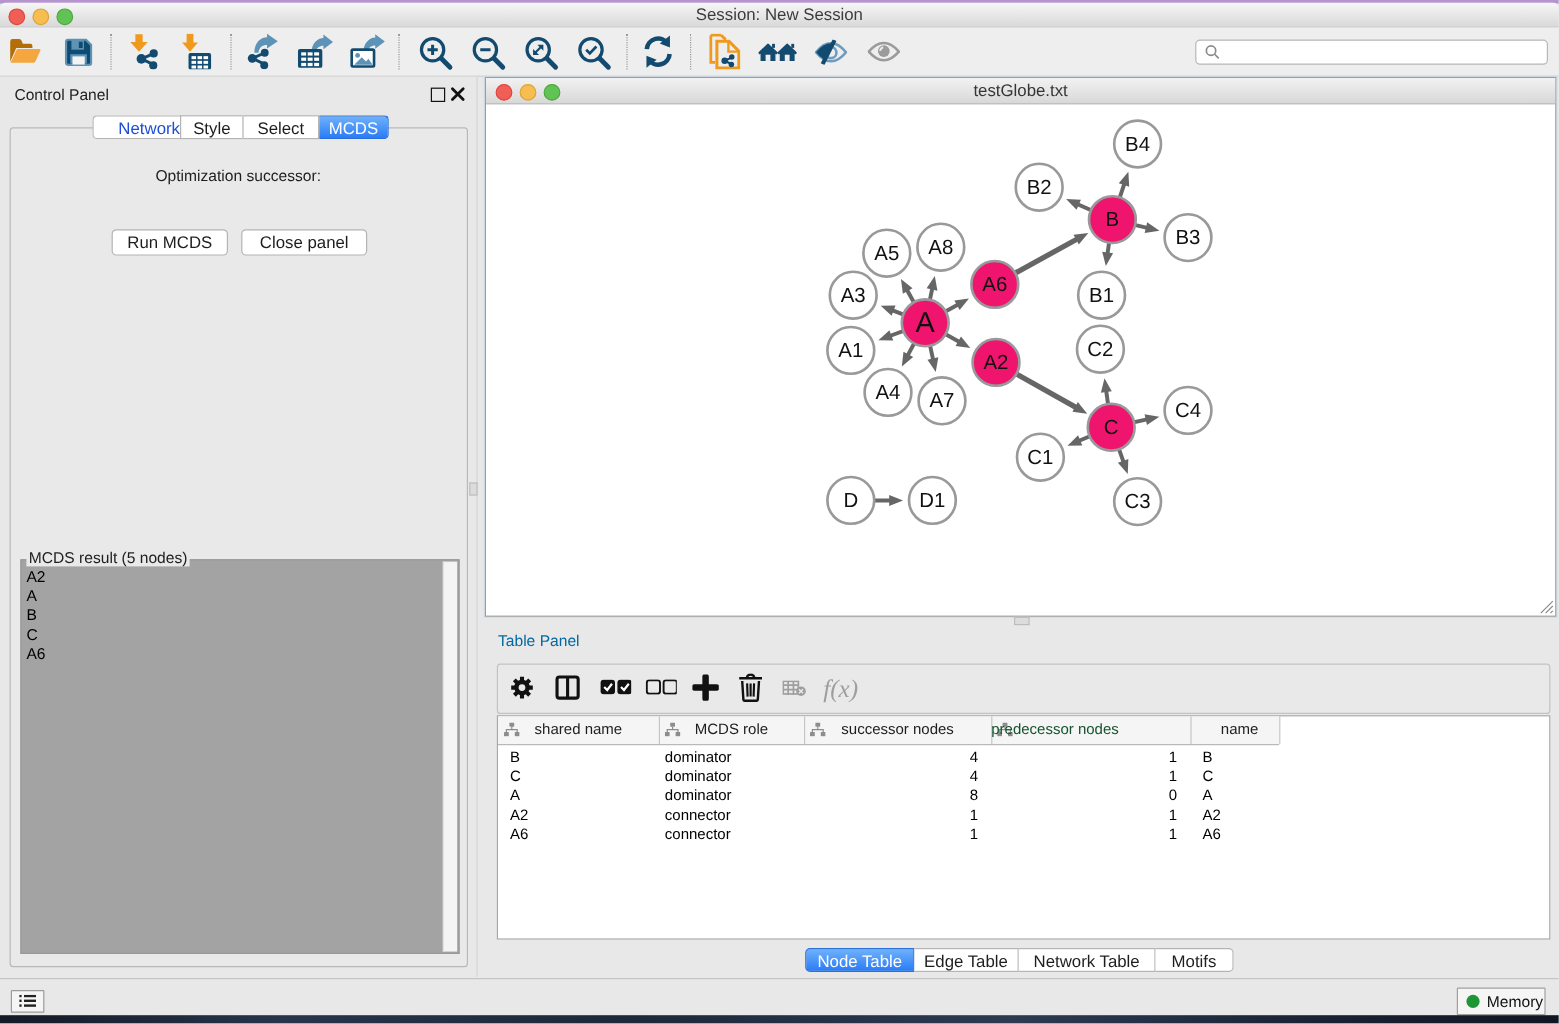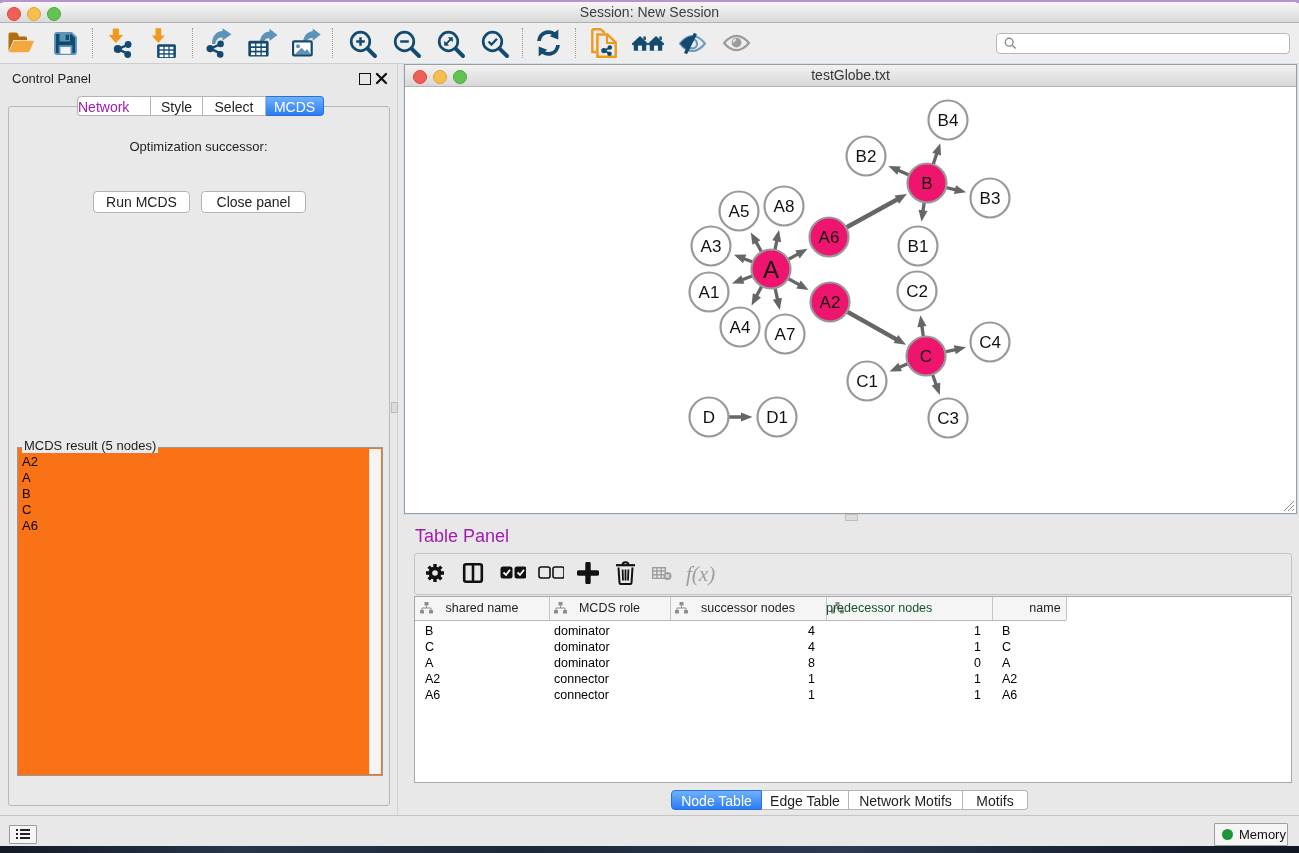--- a/index.html
+++ b/index.html
@@ -189,33 +189,33 @@
   <div class="abs" style="left:12px;top:7px;font-size:13px;color:#1e1e1e">Control Panel</div>
 
   <div class="abs" style="left:359px;top:9px;width:10px;height:10px;border:1.6px solid #111"></div>
   <svg class="abs" style="left:375px;top:8px" width="13" height="13" viewBox="0 0 13 13">
     <path d="M2 2 L11 11 M11 2 L2 11" stroke="#111" stroke-width="2.3" stroke-linecap="round"></path>
   </svg>
 
   <div class="abs" style="left:8px;top:42px;width:380px;height:698px;background:#e9e9e9;border:1px solid #b9b9b9;border-radius:3px"></div>
 
   <div class="abs" style="left:77px;top:32px;height:20px;display:flex;font-size:14px">
-    <div style="width:72px;background:#fff;border:1px solid #b4b4b4;border-right:none;border-radius:4px 0 0 4px;text-align:left;line-height:20px;color:#a21caf">Network</div>
+    <div style="width:72px;background:#fff;border:1px solid #b4b4b4;border-right:none;border-radius:4px 0 0 4px;text-align:right;line-height:20px;color:#1d4ed8">Network</div>
     <div style="width:51px;background:#fff;border:1px solid #b4b4b4;border-right:none;text-align:center;line-height:20px;color:#1e1e1e">Style</div>
     <div style="width:62px;background:#fff;border:1px solid #b4b4b4;text-align:center;line-height:20px;color:#1e1e1e">Select</div>
     <div style="width:57px;background:linear-gradient(#6fb1fb,#2a7cf7);border:1px solid #2a70d8;border-left:none;border-radius:0 4px 4px 0;text-align:center;line-height:20px;color:#fff">MCDS</div>
   </div>
 
   <div class="abs" style="left:0;top:75px;width:397px;text-align:center;font-size:13px;color:#1e1e1e">Optimization successor:</div>
 
 
   <div class="abs" style="left:93px;top:127px;width:95px;height:20px;background:#fff;border:1px solid #b4b4b4;border-radius:4px;text-align:center;font-size:14px;line-height:20px;color:#1e1e1e">Run MCDS</div>
   <div class="abs" style="left:201px;top:127px;width:103px;height:20px;background:#fff;border:1px solid #b4b4b4;border-radius:4px;text-align:center;font-size:14px;line-height:20px;color:#1e1e1e">Close panel</div>
 
-  <div class="abs" style="left:17px;top:383px;width:364px;height:327px;border:1px solid #999;background:#f97316">
+  <div class="abs" style="left:17px;top:402px;width:364px;height:327px;border:1px solid #999;background:#a3a3a3">
     <div style="position:absolute;left:4px;top:-10px;background:#e9e9e9;padding:0 2px;font-size:13px;color:#1e1e1e">MCDS result (5 nodes)</div>
     <div style="position:absolute;left:0;top:0;width:100%;font-size:13px;color:#000;line-height:16px;padding:6px 0 0 4px">A2<br>A<br>B<br>C<br>A6</div>
     <div style="position:absolute;right:1px;top:1px;width:11px;height:325px;background:#f4f4f4;border-left:1px solid #e0e0e0"></div>
   </div>
 </div>
 
 <div class="abs" style="left:404px;top:64px;width:891px;height:448px;background:#fff;border:1px solid #9d9d9d;box-shadow:0 0 0 1px #cfe0f0">
   <div class="abs" style="left:0;top:0;width:100%;height:21px;background:linear-gradient(#f2f2f2,#d8d8d8);border-bottom:1px solid #b4b4b4">
     <div class="tl" style="left:8px;top:4.5px;background:#f05f56;border:0.5px solid #e0443c"></div>
     <div class="tl" style="left:28px;top:4.5px;background:#f6be4f;border:0.5px solid #dfa23a"></div>
@@ -306,21 +306,21 @@
 <text x="379" y="248" font-size="17" fill="#111" text-anchor="middle" dominant-baseline="central" font-family="Liberation Sans, sans-serif">A7</text>
 <text x="584" y="256" font-size="17" fill="#111" text-anchor="middle" dominant-baseline="central" font-family="Liberation Sans, sans-serif">C4</text>
 <text x="520" y="270" font-size="17" fill="#111" text-anchor="middle" dominant-baseline="central" font-family="Liberation Sans, sans-serif">C</text>
 <text x="461" y="295" font-size="17" fill="#111" text-anchor="middle" dominant-baseline="central" font-family="Liberation Sans, sans-serif">C1</text>
 <text x="542" y="332" font-size="17" fill="#111" text-anchor="middle" dominant-baseline="central" font-family="Liberation Sans, sans-serif">C3</text>
 <text x="303" y="331" font-size="17" fill="#111" text-anchor="middle" dominant-baseline="central" font-family="Liberation Sans, sans-serif">D</text>
 <text x="371" y="331" font-size="17" fill="#111" text-anchor="middle" dominant-baseline="central" font-family="Liberation Sans, sans-serif">D1</text>
 </svg>
 
 <div class="abs" style="left:398px;top:521px;width:901px;height:293px">
-  <div class="abs" style="left:17px;top:5px;font-size:18px;color:#a21caf">Table Panel</div>
+  <div class="abs" style="left:17px;top:5px;font-size:13px;color:#0369a1">Table Panel</div>
 
   <div class="abs" style="left:16px;top:32px;width:876px;height:40px;background:#e9e9e9;border:1px solid #c3c3c3;border-radius:3px"></div>
 
 <svg class="abs" style="left:26px;top:41px" width="22" height="22" viewBox="0 0 22 22">
   <g fill="#111">
     <circle cx="11" cy="11" r="6.5"></circle>
     <g stroke="#111" stroke-width="3.4">
       <path d="M11 2 V20 M2 11 H20 M4.6 4.6 L17.4 17.4 M17.4 4.6 L4.6 17.4" stroke-dasharray="3.6 10.8"></path>
     </g>
   </g>
@@ -407,21 +407,21 @@
             <g fill="#8d8d8d">
               <rect x="4.5" y="0" width="4" height="3.6" rx="0.5"></rect>
               <rect x="0" y="8" width="4" height="3.6" rx="0.5"></rect>
               <rect x="9" y="8" width="4" height="3.6" rx="0.5"></rect>
             </g>
             <path d="M6.5 3.6 V6 M2 8 V6 H11 V8" stroke="#8d8d8d" stroke-width="1" fill="none"></path>
           </svg>
 <div style="position:absolute;left:0;top:0;width:100%;text-align:left;font-size:12.5px;line-height:23px;color:#14532d">predecessor nodes</div>
         </div>
 <div style="position:absolute;left:577px;top:0;width:74px;height:23px;border-right:1px solid #c6c6c6">
-<div style="position:absolute;left:16px;top:0;width:100%;text-align:center;font-size:12.5px;line-height:23px;color:#1e1e1e">name</div>
+<div style="position:absolute;left:4px;top:0;width:100%;text-align:center;font-size:12.5px;line-height:23px;color:#1e1e1e">name</div>
         </div>
 
     </div>
 
 <div style="position:absolute;left:0;top:26px;width:875px;height:16px;font-size:12.5px;line-height:16px;color:#000">
 <span style="position:absolute;left:10px">B</span>
 <span style="position:absolute;left:139px">dominator</span>
 <span style="position:absolute;left:255px;width:145px;text-align:right">4</span>
 <span style="position:absolute;left:411px;width:155px;text-align:right">1</span>
 <span style="position:absolute;left:587px">B</span>
@@ -453,21 +453,21 @@
 <span style="position:absolute;left:255px;width:145px;text-align:right">1</span>
 <span style="position:absolute;left:411px;width:155px;text-align:right">1</span>
 <span style="position:absolute;left:587px">A6</span>
 </div>
 
   </div>
 
   <div class="abs" style="left:273px;top:269px;height:20px;display:flex;font-size:14px">
     <div style="width:89px;background:linear-gradient(#6fb1fb,#2a7cf7);border:1px solid #2a70d8;border-radius:4px 0 0 4px;text-align:center;line-height:20px;color:#fff">Node Table</div>
     <div style="width:86px;background:#fff;border:1px solid #b4b4b4;border-left:none;text-align:center;line-height:20px;color:#1e1e1e">Edge Table</div>
-    <div style="width:113px;background:#fff;border:1px solid #b4b4b4;border-left:none;text-align:center;line-height:20px;color:#1e1e1e">Network Motifs</div>
+    <div style="width:113px;background:#fff;border:1px solid #b4b4b4;border-left:none;text-align:center;line-height:20px;color:#1e1e1e">Network Table</div>
     <div style="width:64px;background:#fff;border:1px solid #b4b4b4;border-left:none;border-radius:0 4px 4px 0;text-align:center;line-height:20px;color:#1e1e1e">Motifs</div>
   </div>
 </div>
 
 <div class="abs" style="left:0;top:815px;width:1299px;height:31px;background:#e8e8e8;border-top:1px solid #c4c4c4">
   <div class="abs" style="left:9px;top:9px;width:26px;height:17px;background:#f5f5f5;border:1px solid #9b9b9b;border-radius:1px">
     <svg width="14" height="11" style="position:absolute;left:6px;top:3px" viewBox="0 0 14 11">
       <g fill="#222">
           <rect x="0" y="0" width="2" height="2"></rect>
           <rect x="0" y="4" width="2" height="2"></rect>

